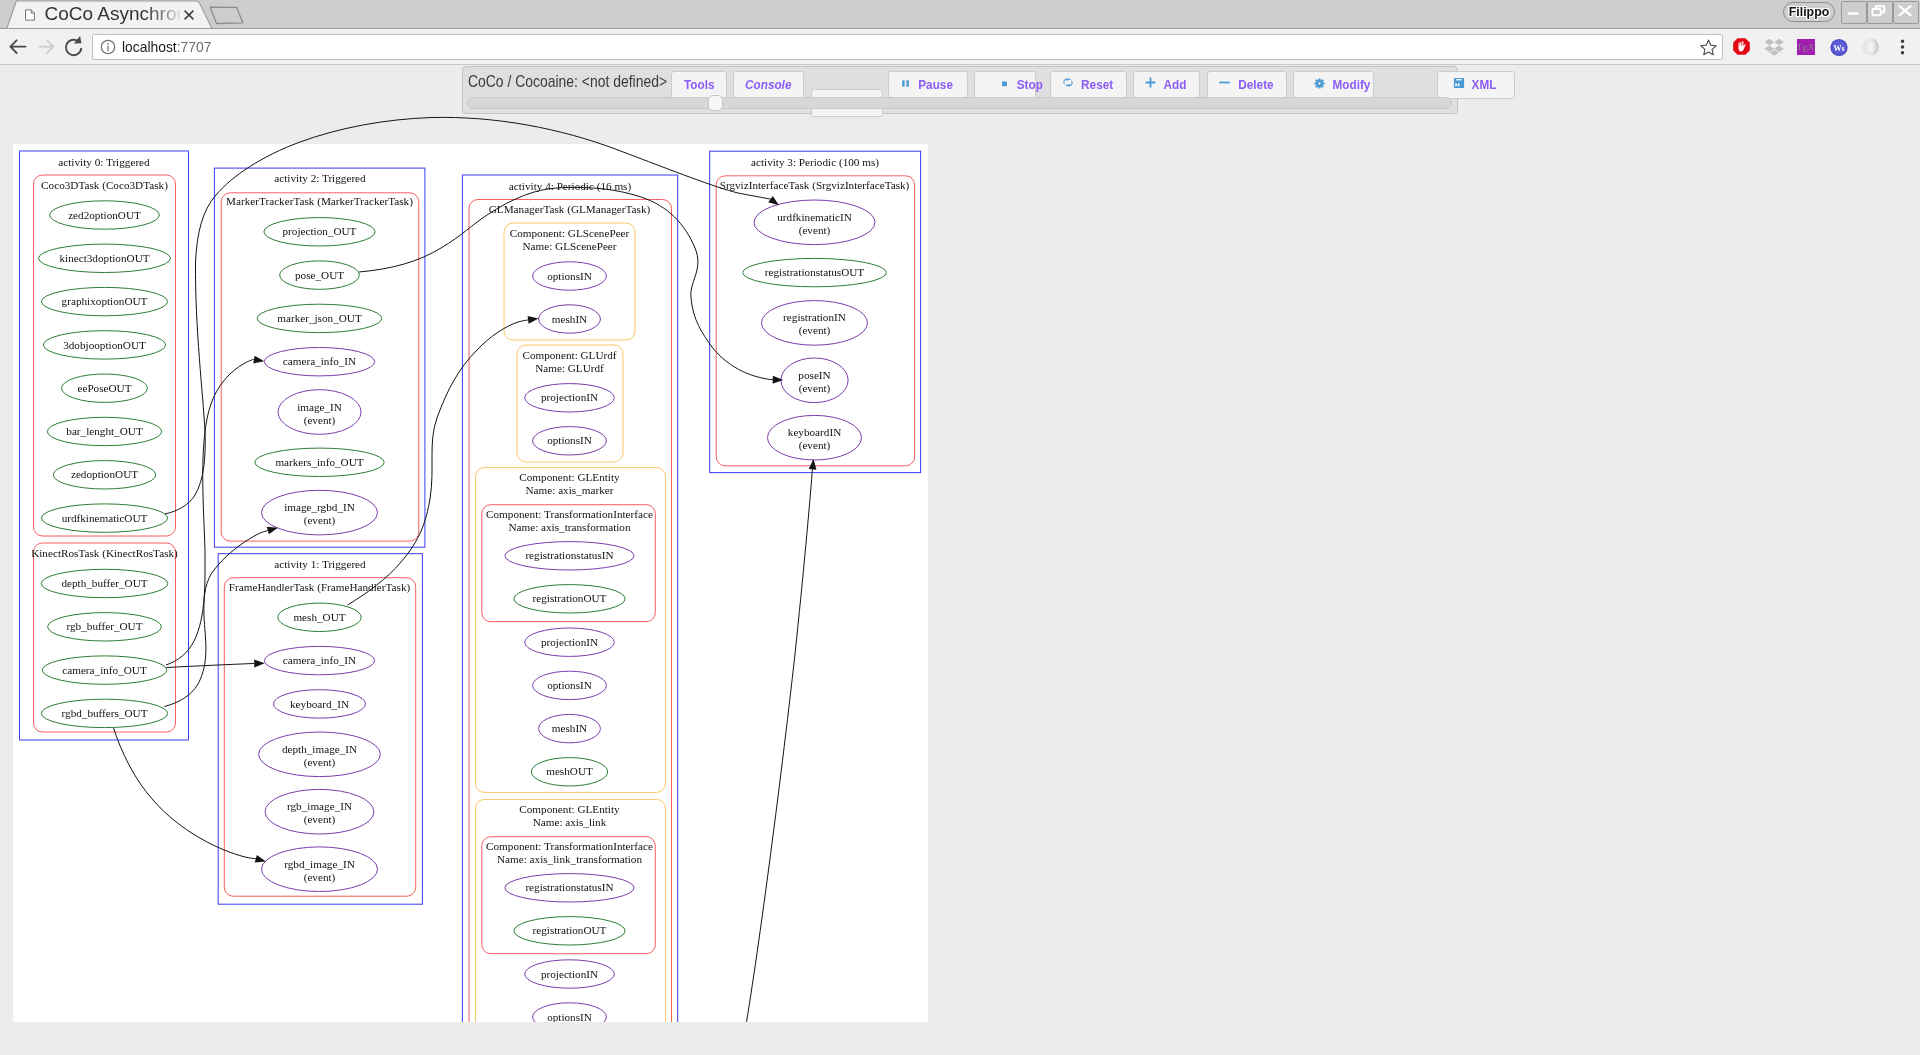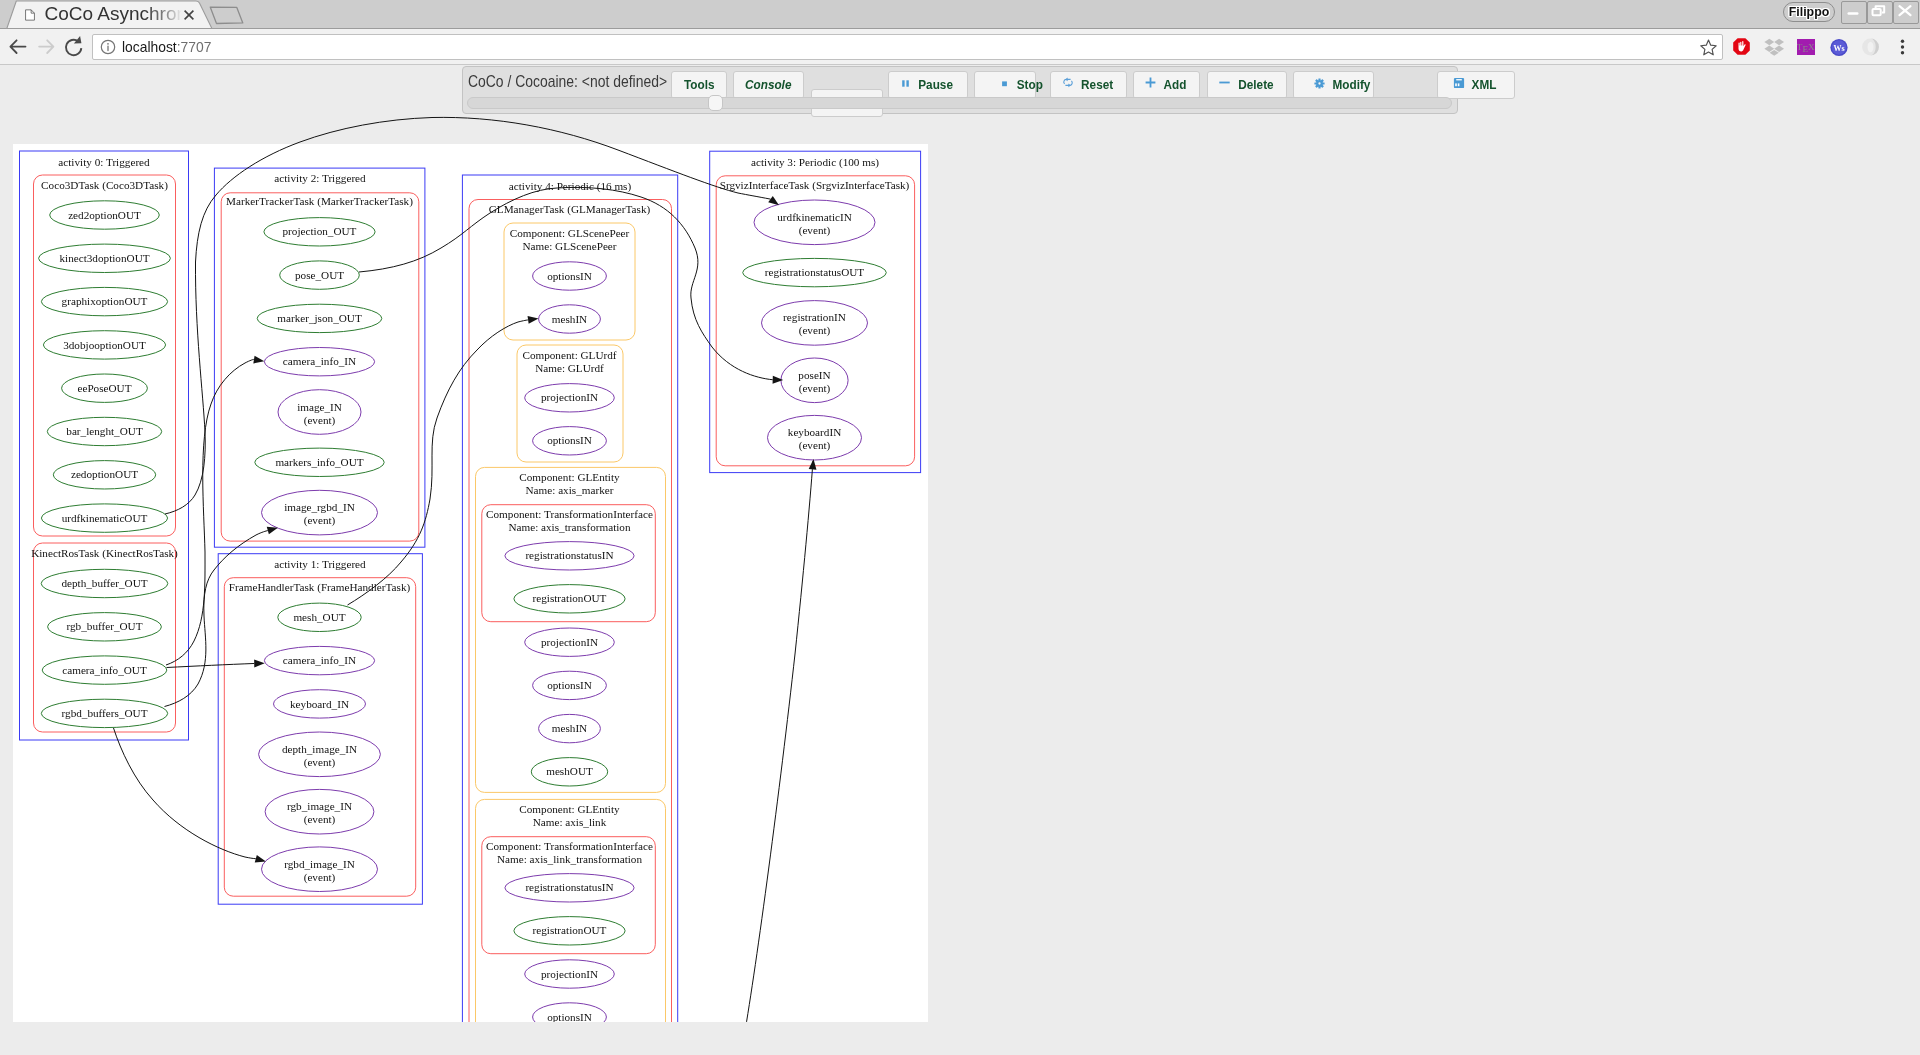--- a/index.html
+++ b/index.html
@@ -41,21 +41,21 @@
           background:#cdcdcd;cursor:pointer;}
 
   
   .page{position:absolute;left:0;top:65px;width:1920px;height:990px;background:#ececec;overflow:hidden;}
 
   .cocobar{position:absolute;left:462px;top:1px;width:996px;height:47.5px;background:#dfdfdf;
            border:1px solid #c3c3c3;border-radius:4px;box-sizing:border-box;}
   .coco-title{position:absolute;left:468px;top:5px;font-size:16.4px;line-height:22px;color:#3a3a3a;white-space:nowrap;
               font-family:"Liberation Sans",sans-serif;transform:scaleX(0.85);transform-origin:0 0;}
   .cbtn{position:absolute;top:6.2px;height:28px;background:#f4f4f4;border:1px solid #cccccc;
-        border-radius:3px;box-sizing:border-box;color:#14532d;font-size:13.3px;font-weight:bold;
+        border-radius:3px;box-sizing:border-box;color:#8b5cf6;font-size:13.3px;font-weight:bold;
         line-height:26px;text-align:center;cursor:pointer;white-space:nowrap;}
   .cbtn .ico{display:inline-block;vertical-align:middle;margin-right:5px;position:relative;top:-1px;}
   .cbtn .lbl{display:inline-block;transform:scaleX(0.885);transform-origin:center;}
   .slider-track{position:absolute;left:467px;top:32px;width:985px;height:11.5px;background:#d7d7d7;
                 border:1px solid #c9c9c9;border-radius:6px;box-sizing:border-box;cursor:pointer;}
   .slider-knob{position:absolute;left:708px;top:29.5px;width:15px;height:16px;background:#f6f6f6;
                border:1px solid #c6c6c6;border-radius:5px;box-sizing:border-box;cursor:pointer;}
 
   .canvas{position:absolute;left:0px;top:0px;width:1920px;height:990px;overflow:hidden;}
   .canvas svg{display:block;}

